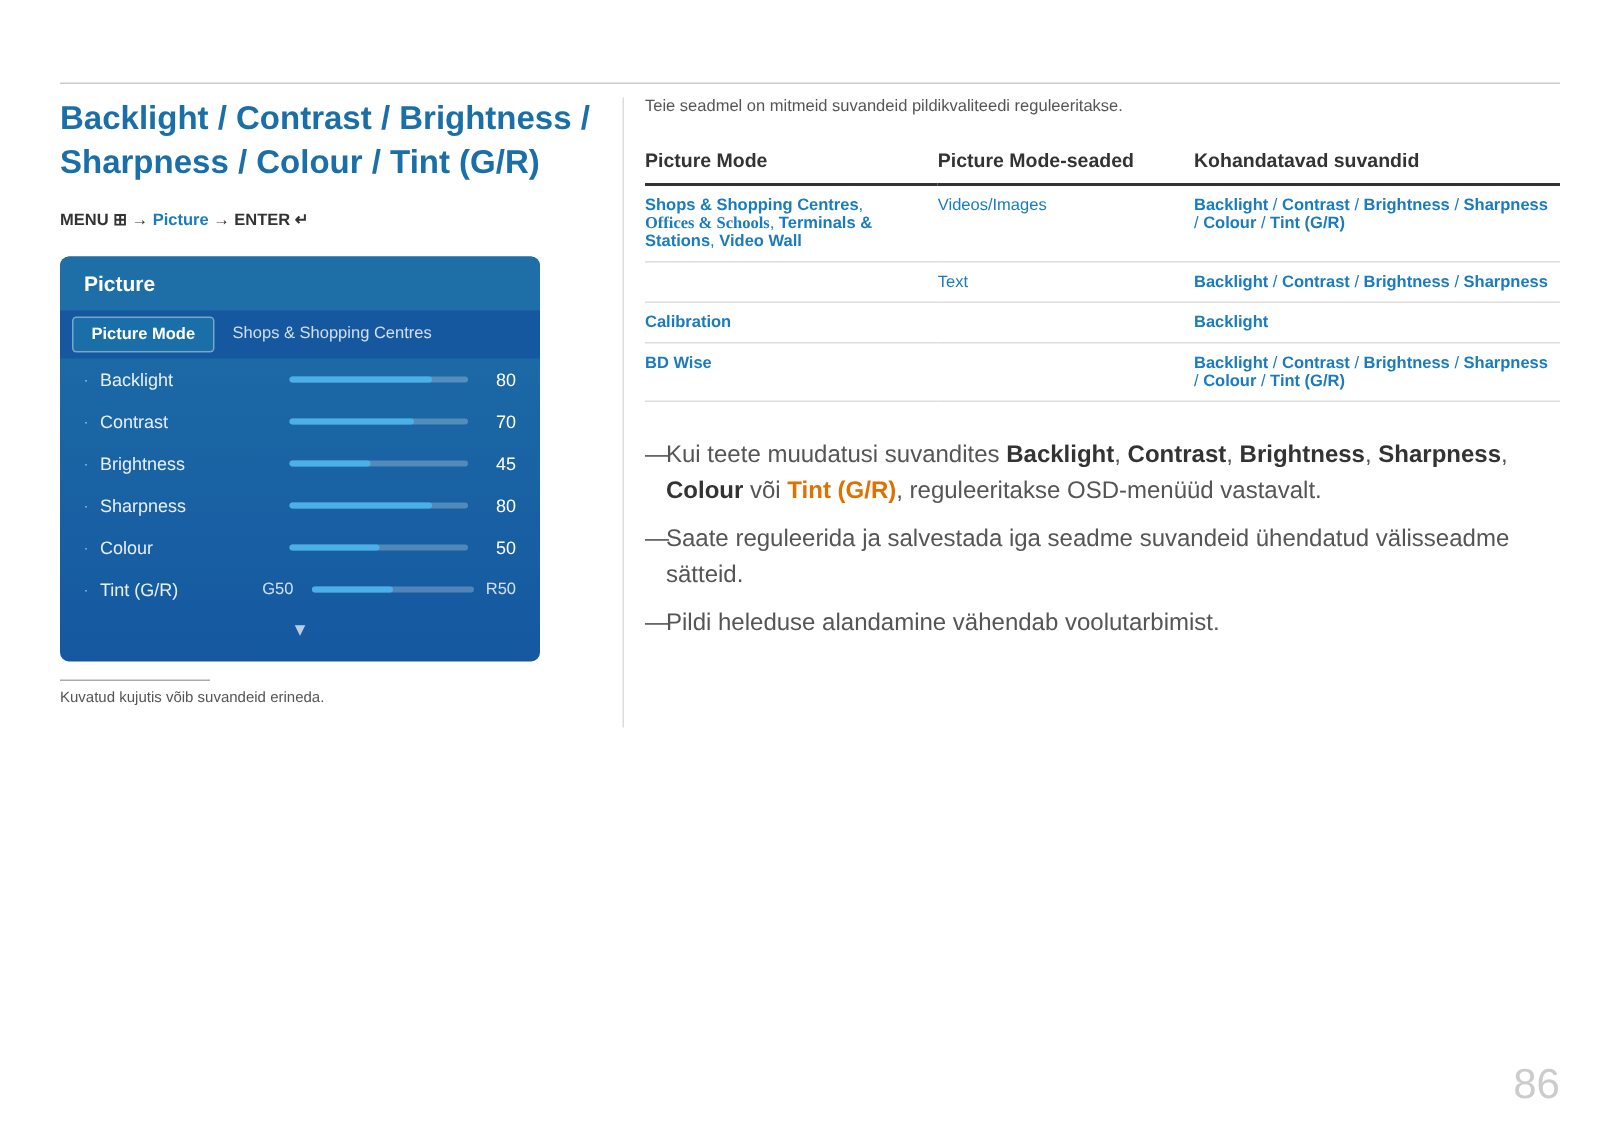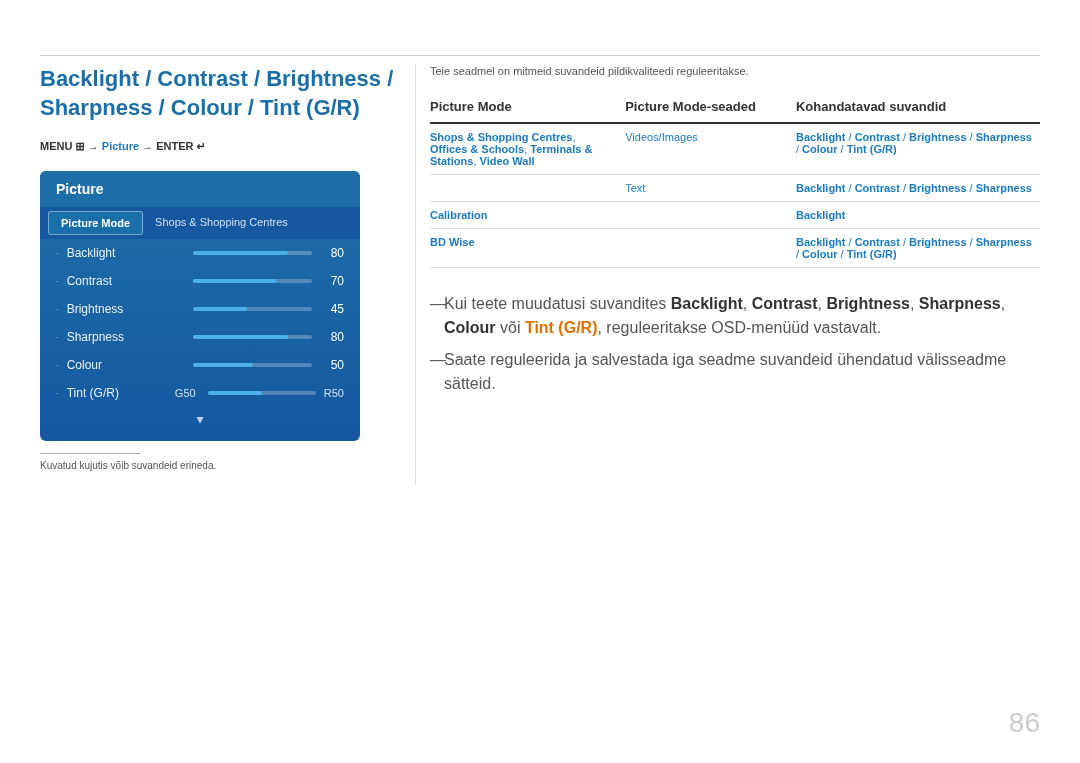--- a/index.html
+++ b/index.html
@@ -355,21 +355,21 @@
       <tr>
         <th style="width:32%">Picture Mode</th>
         <th style="width:28%">Picture Mode-seaded</th>
         <th style="width:40%">Kohandatavad suvandid</th>
       </tr>
     </thead>
     <tbody>
       <tr>
         <td class="mode-name">
           <span style="color:#1a7bbf; font-weight:bold;">Shops &amp; Shopping Centres</span>,<br>
-          <span style="color:#1a7bbf; font-weight:bold;">Offices &amp; Schools</span>,&nbsp;<span style="color:#1a7bbf; font-weight:bold;">Terminals &amp; Stations</span>,&nbsp;<span style="color:#1a7bbf; font-weight:bold;">Video Wall</span>
+          <span style="color:#1a7bbf; font-weight:bold;font-family:Liberation Serif, serif;">Offices &amp; Schools</span>,&nbsp;<span style="color:#1a7bbf; font-weight:bold;">Terminals &amp; Stations</span>,&nbsp;<span style="color:#1a7bbf; font-weight:bold;">Video Wall</span>
         </td>
         <td class="mode-name" style="color:#1a7bbf;margin-left:24px;">Videos/Images</td>
         <td class="kohan">
           <span style="color:#1a7bbf; font-weight:bold;">Backlight</span> / <span style="color:#1a7bbf; font-weight:bold;">Contrast</span> / <span style="color:#1a7bbf; font-weight:bold;">Brightness</span> / <span style="color:#1a7bbf; font-weight:bold;">Sharpness</span> / <span style="color:#1a7bbf; font-weight:bold;">Colour</span> / <span style="color:#1a7bbf; font-weight:bold;">Tint (G/R)</span>
         </td>
       </tr>
       <tr>
         <td></td>
         <td style="color:#1a7bbf;">Text</td>
         <td class="kohan">
@@ -393,16 +393,19 @@
     </tbody>
   </table>
 
   <ul class="bullet-list">
     <li>
       Kui teete muudatusi suvandites <strong>Backlight</strong>, <strong>Contrast</strong>, <strong>Brightness</strong>, <strong>Sharpness</strong>, <strong>Colour</strong> või <span class="orange">Tint (G/R)</span>, reguleeritakse OSD-menüüd vastavalt.
     </li>
     <li>
       Saate reguleerida ja salvestada iga seadme suvandeid ühendatud välisseadme sätteid.
     </li>
+    <li>
+      Pildi heleduse alandamine vähendab voolutarbimist.
+    </li>
   </ul>
 </div>
 
 <div class="page-num">86</div>
 
 </body></html>

